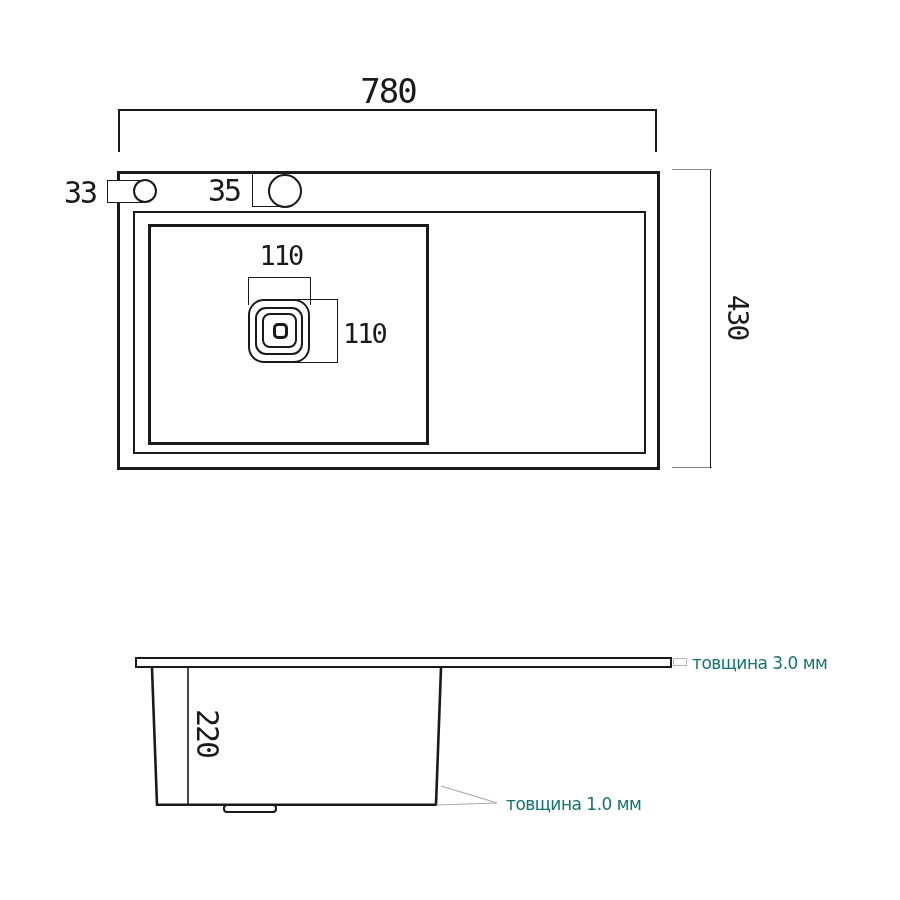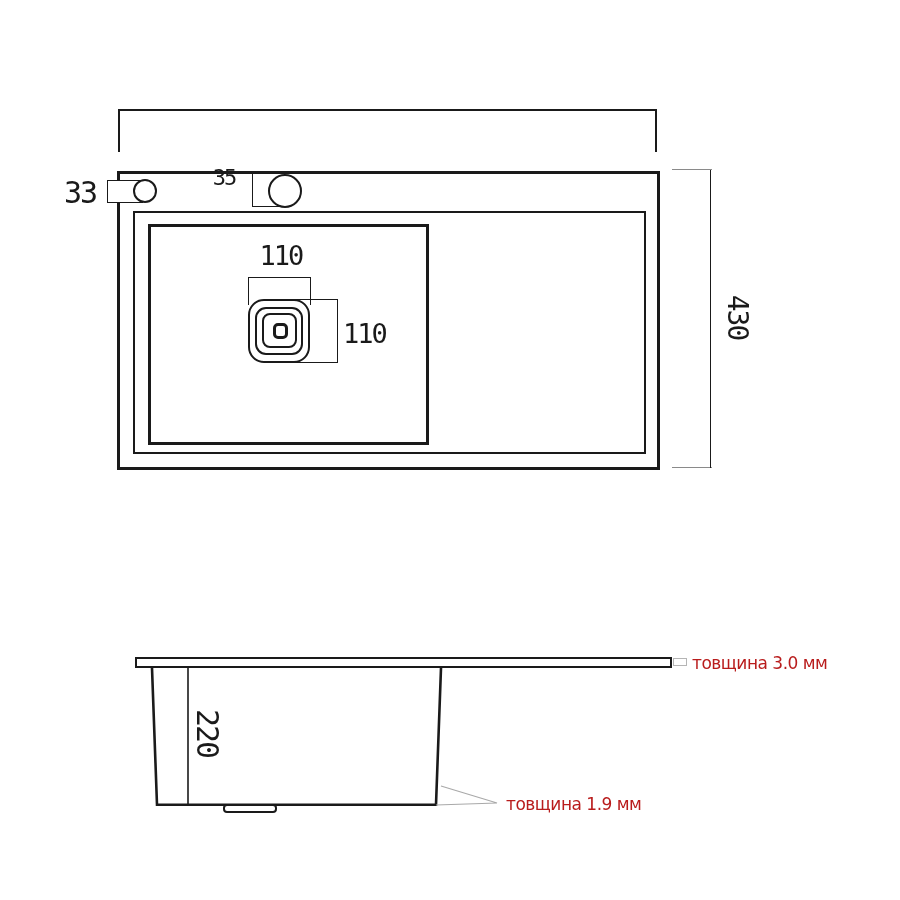--- a/index.html
+++ b/index.html
@@ -16,51 +16,52 @@
   .thin{border:1.5px solid #1a1a1a;}
   .white{background:#fff;}
   
   .dim-num{
     font-family:"DejaVu Sans Mono","Liberation Mono",monospace;
     color:#1a1a1a;letter-spacing:-2px;text-align:center;white-space:nowrap;
   }
   .rot90{transform:rotate(90deg);}
   .note{
     font-family:"DejaVu Sans","Liberation Sans",sans-serif;
-    font-size:17px;color:#b91c1c;white-space:nowrap;letter-spacing:-0.5px;
+    font-size:17px;color:#0f766e;white-space:nowrap;letter-spacing:-0.5px;
   }
   
   .bracket780{border-top:2px solid #1a1a1a;border-left:2px solid #1a1a1a;border-right:2px solid #1a1a1a;}
   .dimbox-h{border:1.5px solid #1a1a1a;border-bottom:none;}
   .dimbox-v{border:1.5px solid #1a1a1a;border-left:none;}
   .circle{border-radius:50%;background:#fff;border:2.5px solid #1a1a1a;}
   .ring{border-radius:15px;background:#fff;}
   .vline430{border-left:1.8px solid #1a1a1a;}
   .ext430{border-top:1.8px solid #8a8a8a;}
   .graybox{border:1px solid #b5b5b5;background:#fff;}
   svg.overlay{position:absolute;left:0;top:0;pointer-events:none;}
 </style>
 </head>
 <body>
 
 <div class="canvas">
 
   <div class="group">
 
+    <div class="abs dim-num" style="left:330px;top:71px;width:116px;font-size:34px;">780</div>
     <div class="abs bracket780" style="left:118px;top:109px;width:539px;height:43px;"></div>
 
     <div class="abs rect3" style="left:117px;top:171px;width:543px;height:299px;"></div>
     <div class="abs rect2" style="left:133px;top:211px;width:513px;height:243px;"></div>
     <div class="abs rect3" style="left:148px;top:224px;width:281px;height:221px;"></div>
 
     <div class="abs dim-num" style="left:60px;top:175px;width:40px;font-size:30px;">33</div>
     <div class="abs thin white" style="left:107px;top:180px;width:36px;height:23px;"></div>
     <div class="abs circle" style="left:133px;top:179px;width:24px;height:24px;"></div>
 
-    <div class="abs dim-num" style="left:204px;top:165px;width:40px;font-size:22px;">35</div>
+    <div class="abs dim-num" style="left:204px;top:173px;width:40px;font-size:30px;">35</div>
     <div class="abs thin white" style="left:252px;top:173px;width:33px;height:34px;"></div>
     <div class="abs circle" style="left:268px;top:174px;width:34px;height:34px;"></div>
 
     <div class="abs dim-num" style="left:252px;top:240px;width:58px;font-size:27px;">110</div>
     <div class="abs dimbox-h" style="left:248px;top:277px;width:63px;height:28px;"></div>
     <div class="abs dimbox-v" style="left:280px;top:299px;width:58px;height:64px;"></div>
     <div class="abs dim-num" style="left:343px;top:318px;width:46px;font-size:27px;text-align:left;">110</div>
 
     <div class="abs ring" style="left:248px;top:299px;width:62px;height:64px;border:2.6px solid #1a1a1a;border-radius:16px;"></div>
     <div class="abs ring" style="left:255px;top:307px;width:48px;height:48px;border:2.4px solid #1a1a1a;border-radius:11px;"></div>
@@ -83,16 +84,16 @@
       <path d="M441,786 L497,803 L436,805" fill="none" stroke="#a9a9a9" stroke-width="1.2"></path>
     </svg>
 
     <div class="abs" style="left:223px;top:804px;width:54px;height:9px;border:2.5px solid #1a1a1a;border-radius:4px;background:#fff;"></div>
 
     <div class="abs dim-num rot90" style="left:171px;top:717px;width:72px;height:32px;line-height:32px;font-size:30px;">220</div>
 
     <div class="abs graybox" style="left:673px;top:658px;width:14px;height:8px;"></div>
     <div class="abs note" style="left:692px;top:653px;">товщина 3.0 мм</div>
 
-    <div class="abs note" style="left:506px;top:794px;">товщина 1.9 мм</div>
+    <div class="abs note" style="left:506px;top:794px;">товщина 1.0 мм</div>
   </div>
 
 </div>
 
 </body></html>

